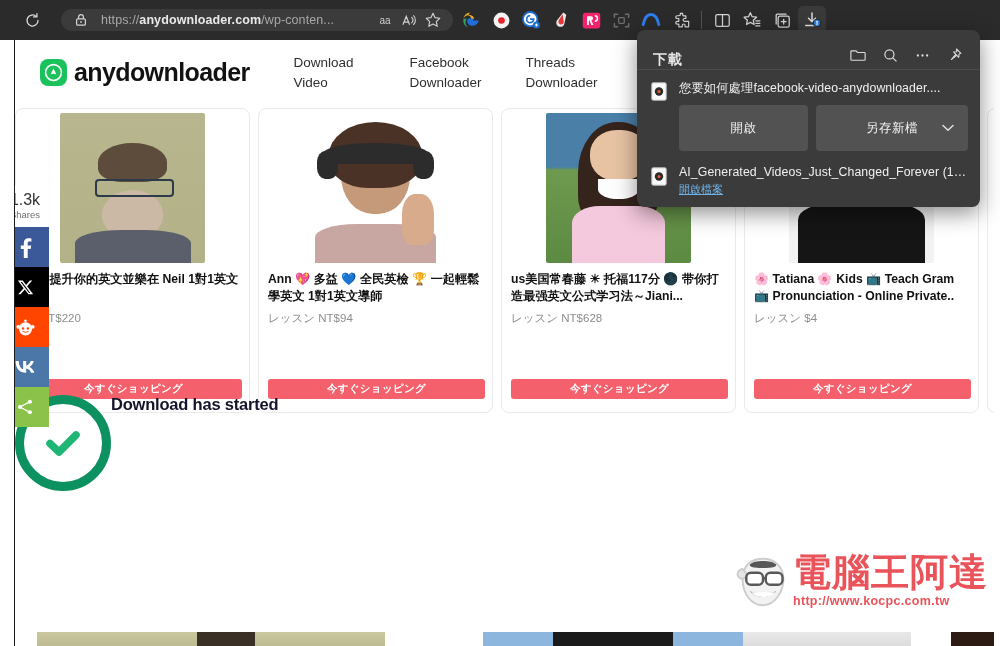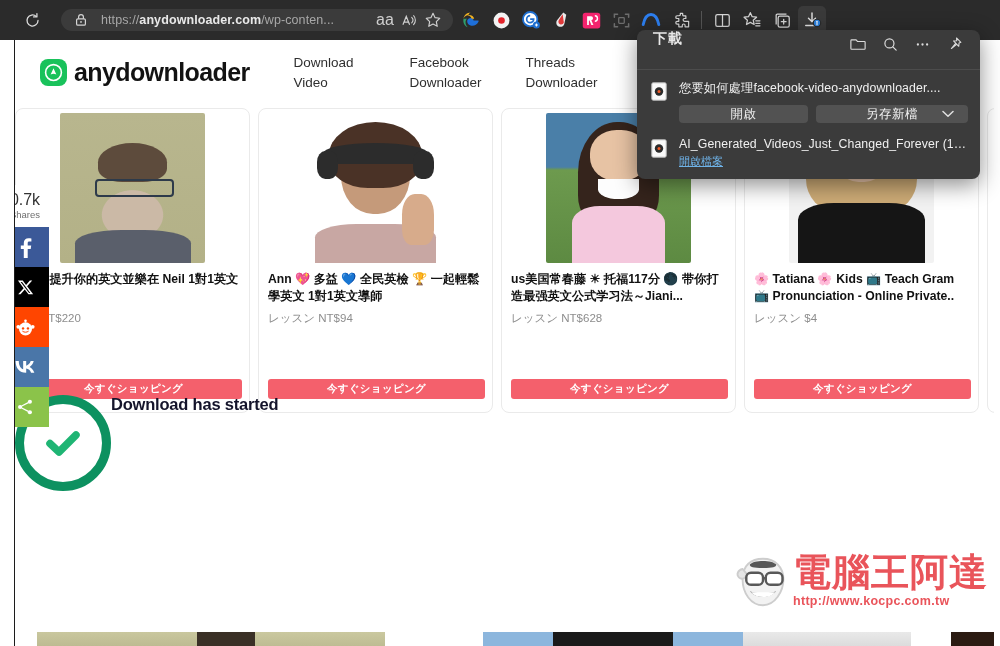--- a/index.html
+++ b/index.html
@@ -52,21 +52,21 @@
     font-size: 12.5px;
     color: #a8a8a8;
     white-space: nowrap;
     overflow: hidden;
     letter-spacing: .1px;
   }
   .url-text b { color: #e9e9e9; font-weight: 700; }
   .addr-ico {
     width: 24px; height: 24px; flex: 0 0 auto;
     display: flex; align-items: center; justify-content: center;
-    color: #cfcfcf; font-size: 16px;
+    color: #cfcfcf; font-size: 10px;
   }
 
   .ext-strip {
     display: flex; align-items: center;
     margin-left: 4px;
     gap: 2px;
   }
   .ext-ico {
     width: 28px; height: 28px;
     display: flex; align-items: center; justify-content: center;
@@ -330,21 +330,21 @@
     width: 343px;
     background: #3b3b3b;
     border-radius: 8px;
     box-shadow: 0 6px 22px rgba(0,0,0,.45);
     z-index: 60;
     padding-bottom: 6px;
     color: #e8e8e8;
   }
   .dl-head {
     height: 40px;
-    display: flex; align-items: flex-start;
+    display: flex; align-items: flex-end;
     padding: 0 12px 0 16px;
     border-bottom: 1px solid #4c4c4c;
   }
   .dl-title { font-size: 14px; font-weight: 700; flex: 1 1 auto; letter-spacing: 1px; }
   .dl-head-ico {
     width: 28px; height: 28px;
     display: flex; align-items: center; justify-content: center;
     margin-left: 4px;
     border-radius: 4px;
     color: #dcdcdc;
@@ -367,21 +367,21 @@
     overflow: hidden;
     text-overflow: ellipsis;
     letter-spacing: .1px;
   }
   .dl-actions {
     display: flex;
     margin-top: 8px;
     gap: 8px;
   }
   .dl-act-btn {
-    height: 18px;
+    height: 46px;
     background: #525252;
     border-radius: 4px;
     display: flex; align-items: center; justify-content: center;
     font-size: 12.5px;
     color: #f2f2f2;
     letter-spacing: .5px;
   }
   .btn-open { width: 129px; }
   .btn-saveas { width: 152px; display: flex; justify-content: center; position: relative; }
   .btn-saveas .chev { position: absolute; right: 14px; top: 50%; transform: translateY(-50%); }
@@ -481,21 +481,21 @@
     <div class="ad-card-partial">
       
       
       
     </div>
 
   </div>
 
   <div class="share-rail">
     <div class="share-count">
-      <span class="num">0.7k</span>
+      <span class="num">1.3k</span>
       <span class="lbl">Shares</span>
     </div>
     <div class="share-btn" style="background:#3b5998">
       <svg width="13" height="22" viewBox="0 0 12 22">
           <path fill="#fff" d="M8.2 22v-9h3l.5-3.5h-3.5V7.3c0-1 .3-1.7 1.8-1.7h1.9V2.4C11.5 2.4 10.3 2.2 9 2.2 6.2 2.2 4.3 3.9 4.3 7v2.5H1.3V13h3v9z"></path>
         </svg>
     </div>
     <div class="share-btn" style="background:#000000">
       <svg width="17" height="17" viewBox="0 0 24 24">
           <path fill="#fff" d="M18.2 2.2h3.3l-7.2 8.2 8.5 11.3h-6.6l-5.2-6.8-6 6.8H1.7l7.7-8.8L1.3 2.2h6.8l4.7 6.2zm-1.2 17.6h1.8L7.1 4.1H5.1z"></path>

